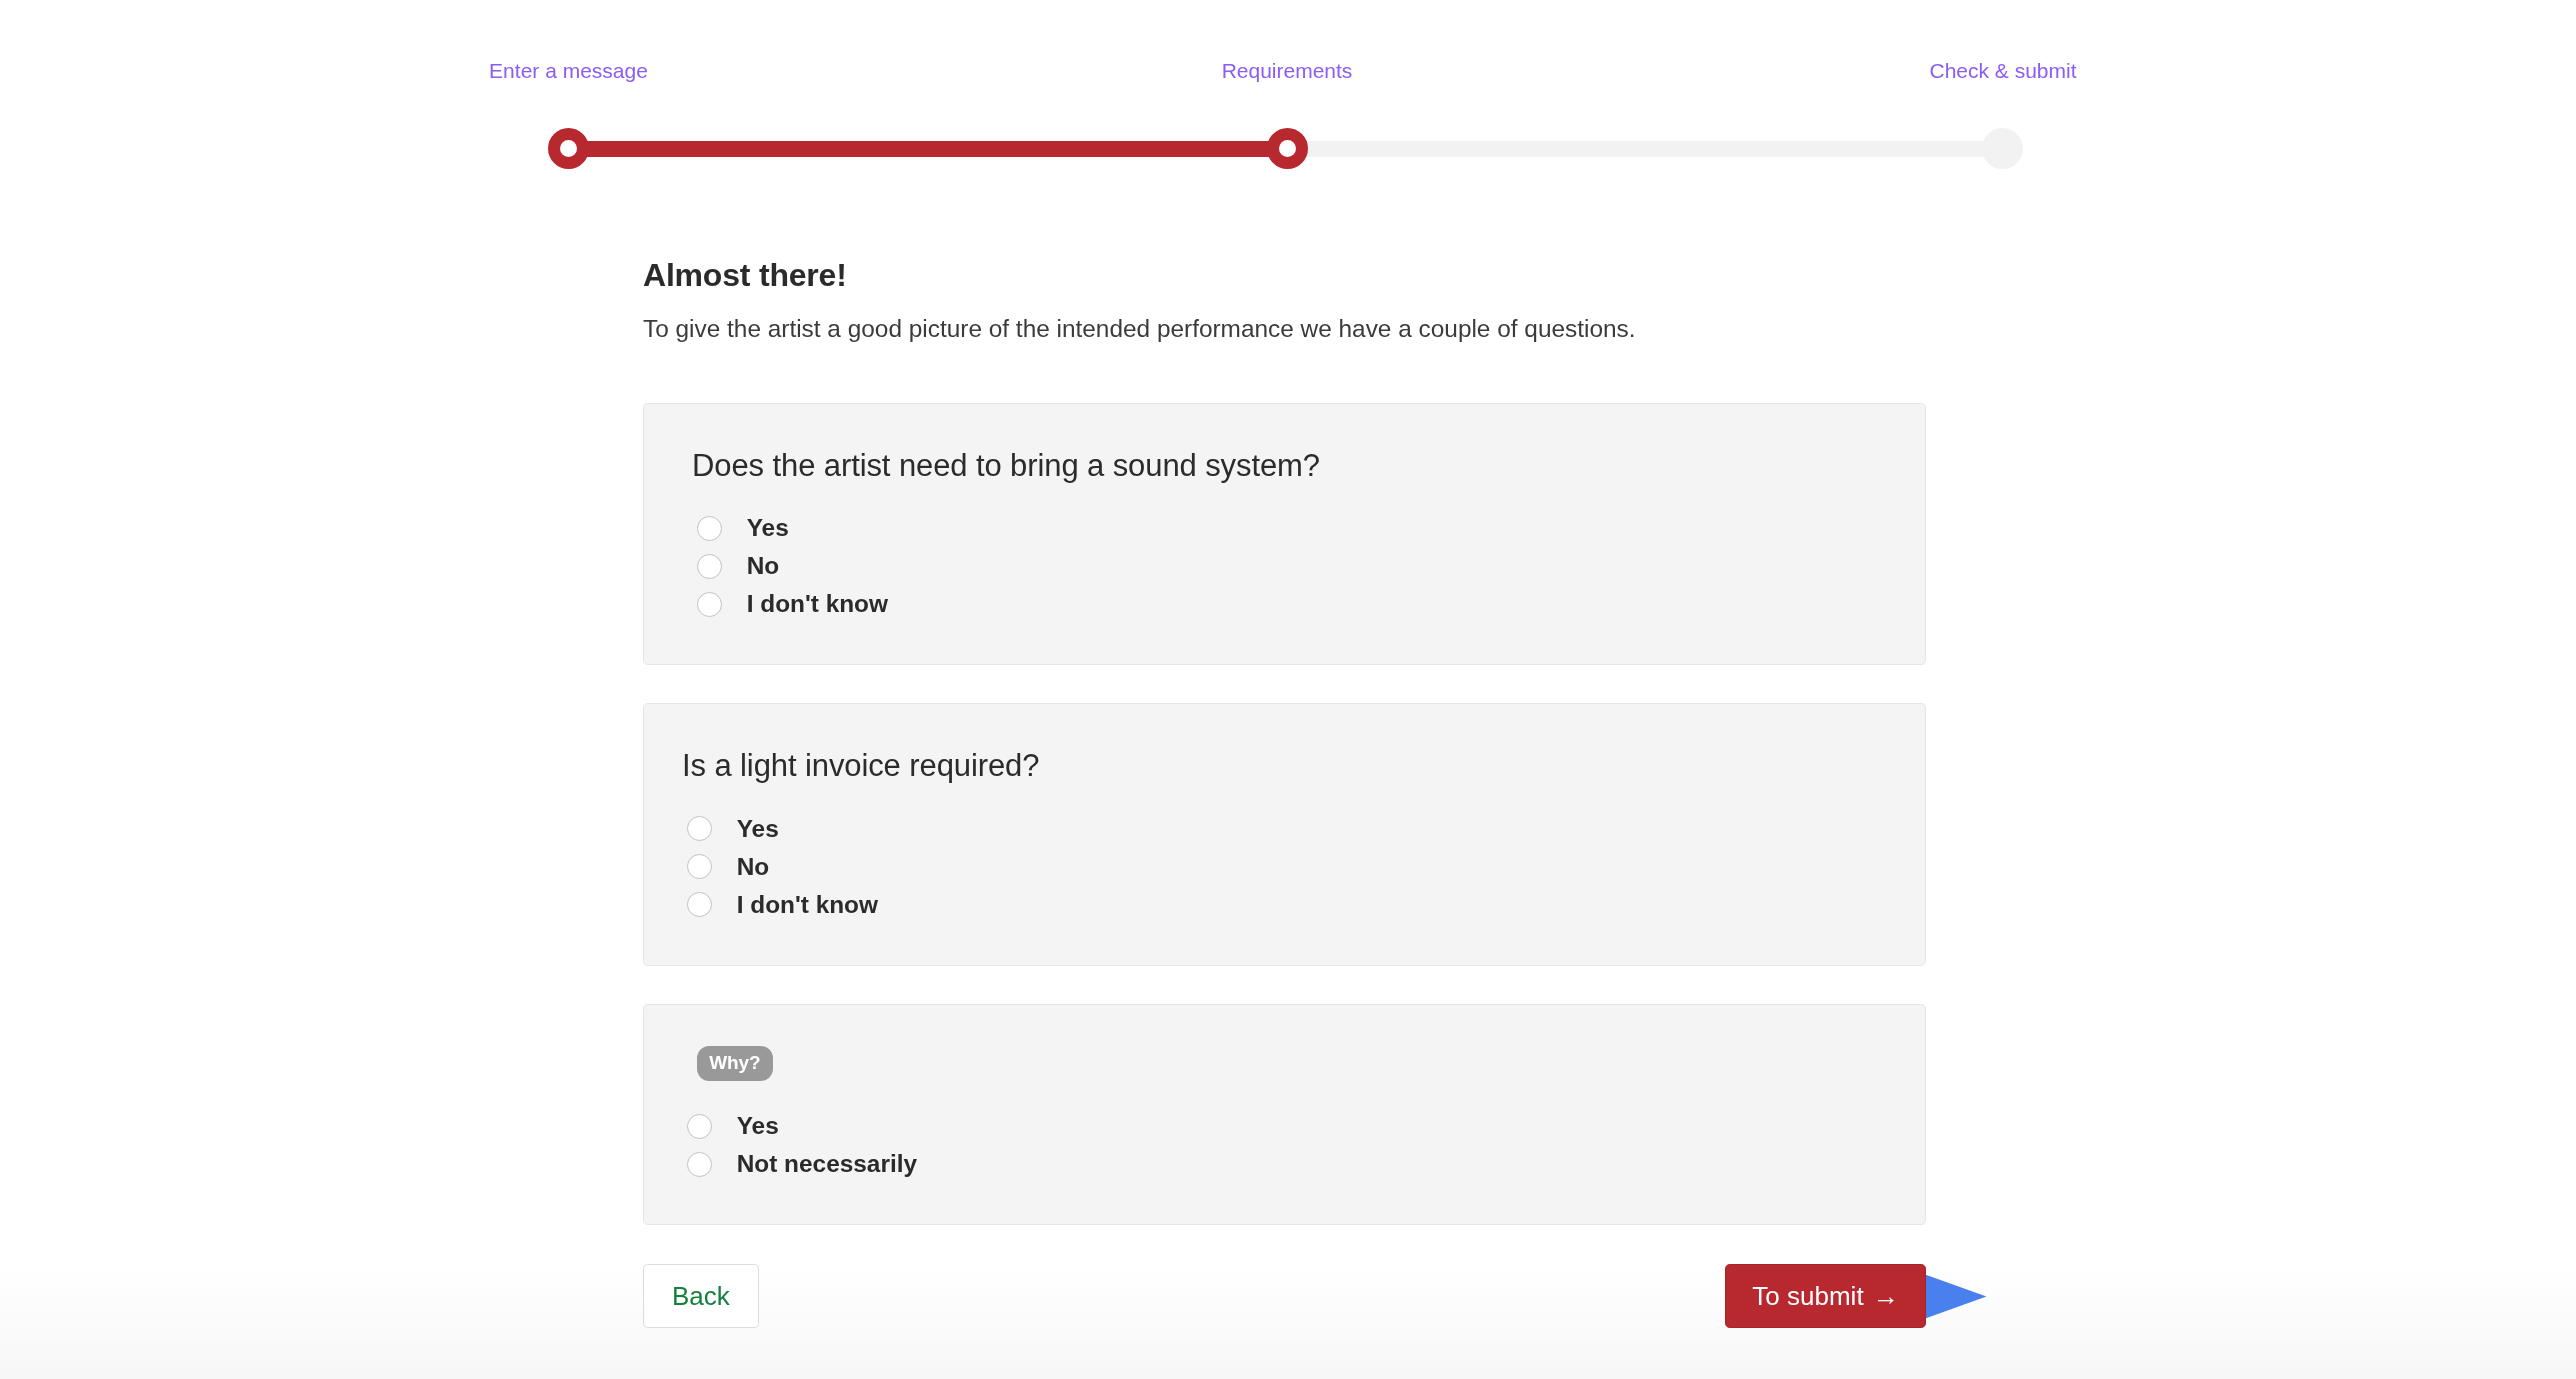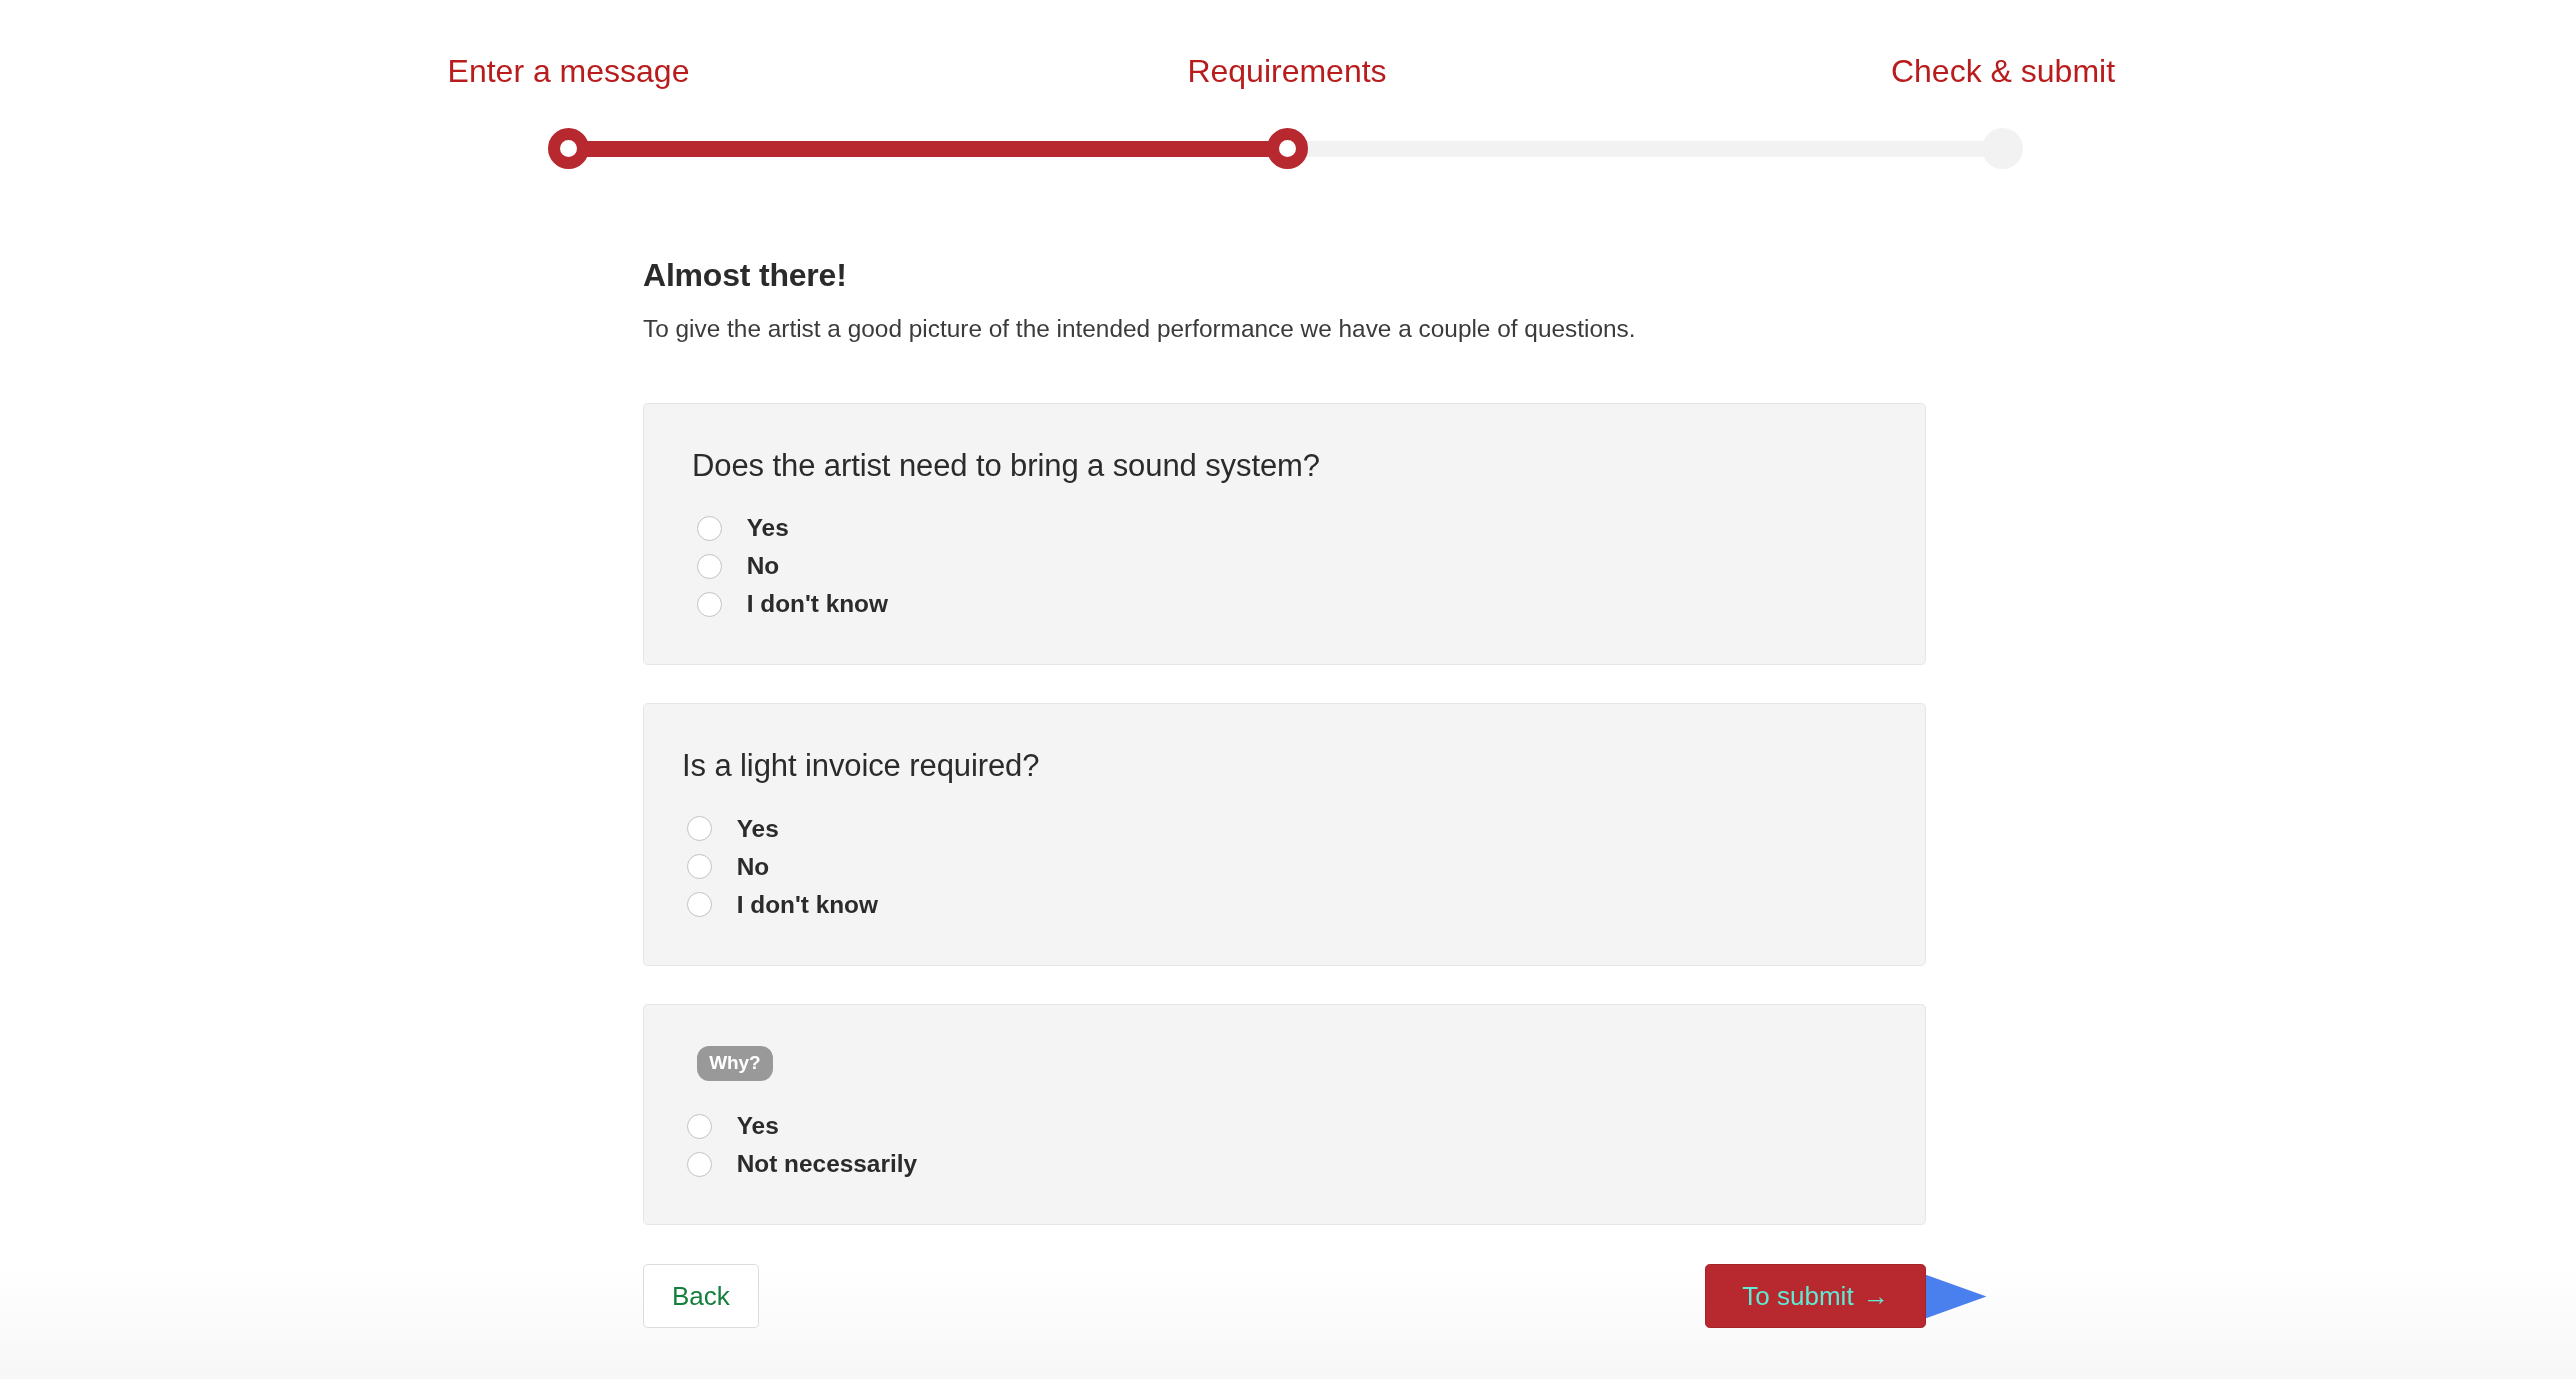--- a/index.html
+++ b/index.html
@@ -43,23 +43,23 @@
     width: 1484px;
     height: 113px;
   }
   .step-labels {
     position: relative;
     height: 41px;
   }
   .step-label {
     position: absolute;
     top: 0;
-    font-size: 32px;
+    font-size: 21px;
     line-height: 30px;
-    color: #b91c1c;
+    color: #8b5cf6;
     white-space: nowrap;
     transform: translateX(-50%);
   }
   .step-label.s0 { left: 23.5px; }
   .step-label.s1 { left: 742px; }
   .step-label.s2 { left: 1458px; }
 
   .track-wrap {
     position: absolute;
     left: 0;
@@ -218,25 +218,25 @@
     border-radius: 4.7px;
     font-size: 26px;
     color: #15803d;
     line-height: 62px;
   }
   .btn-submit {
     position: absolute;
     right: 0;
     top: 0;
     height: 64px;
-    padding: 0 36px;
+    padding: 0 26px;
     background: #b8282f;
     border: 0.9px solid #a62329;
     border-radius: 4.7px;
-    color: #5eead4;
+    color: #ffffff;
     font-size: 26px;
     line-height: 62px;
     white-space: nowrap;
   }
   .btn-submit .arrow-glyph {
     display: inline-block;
     margin-left: 9.4px;
     font-weight: bold;
   }
 

